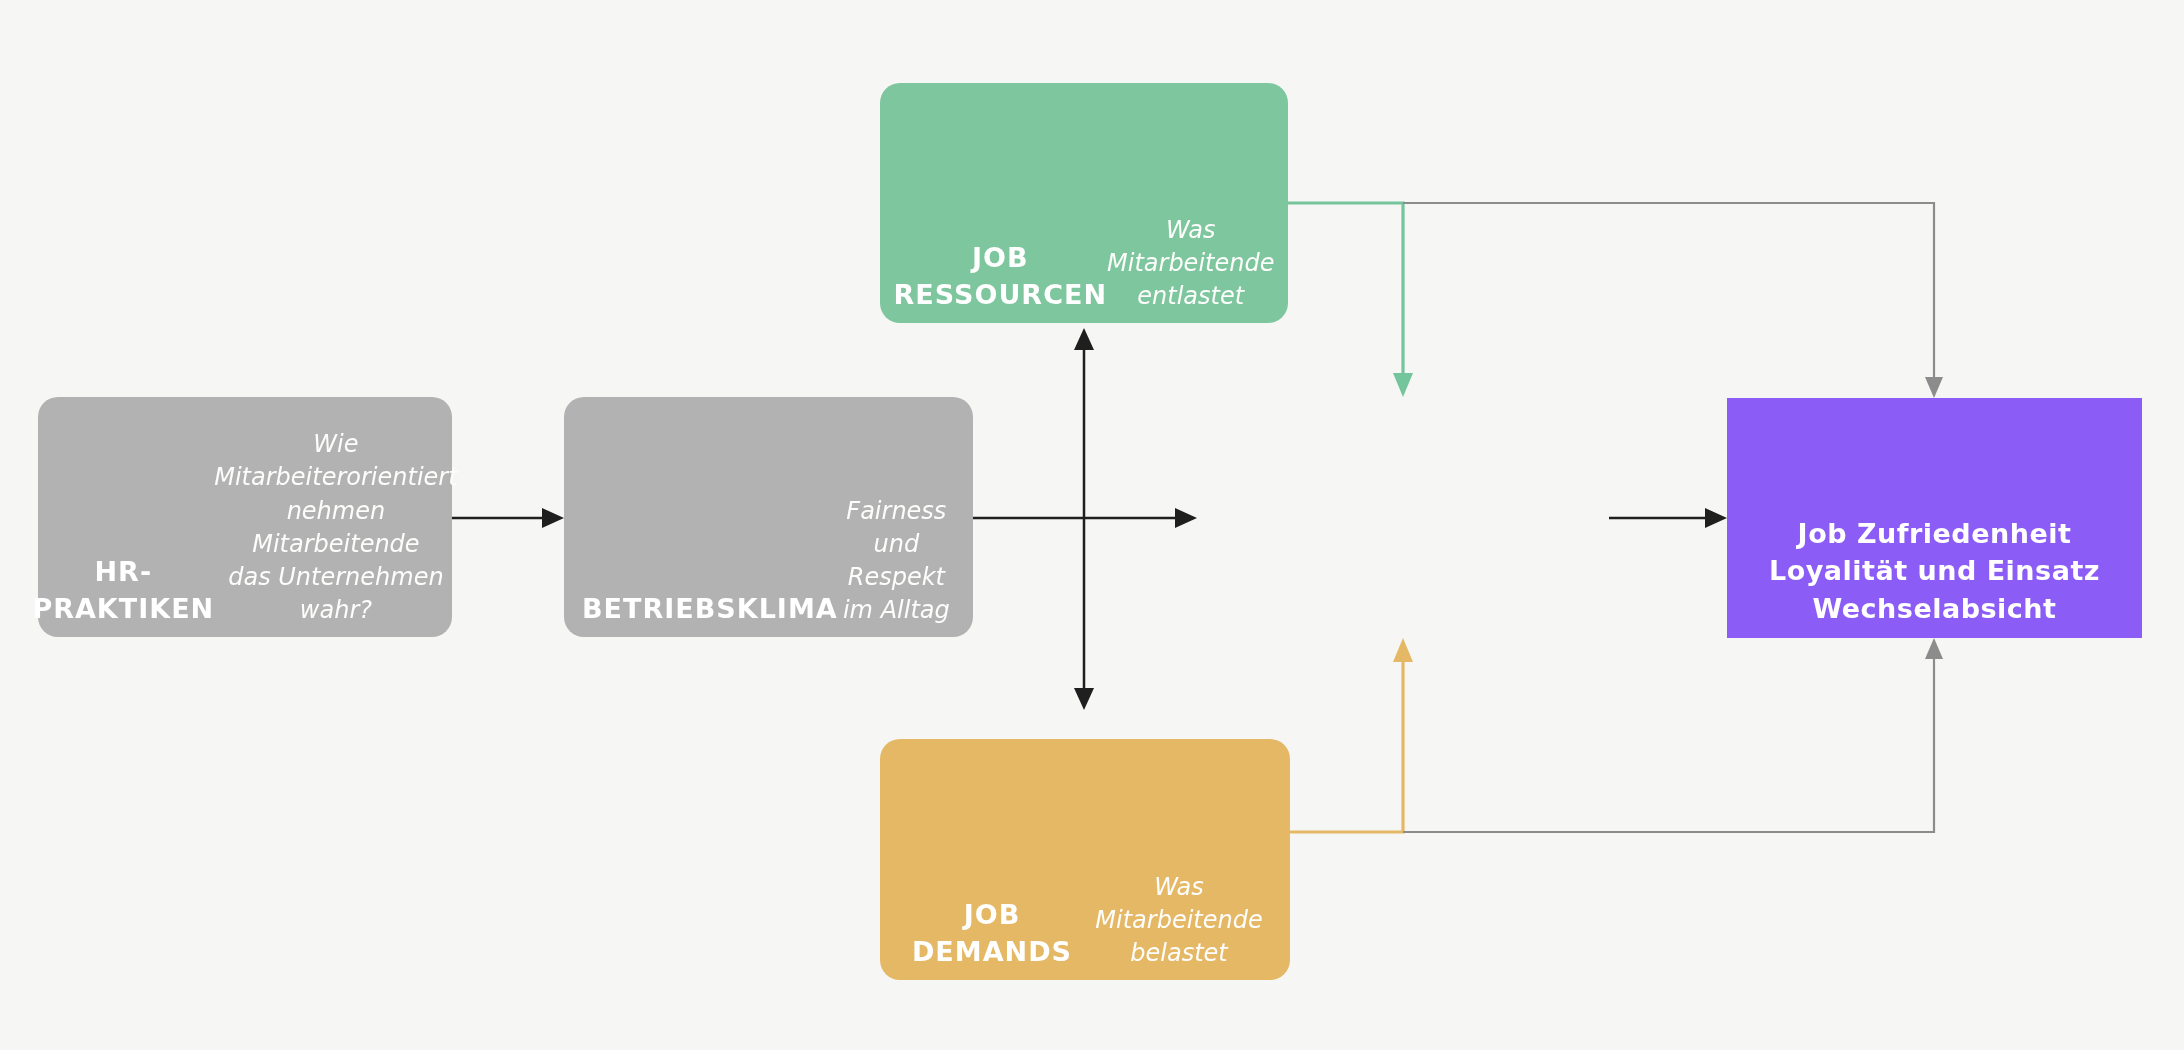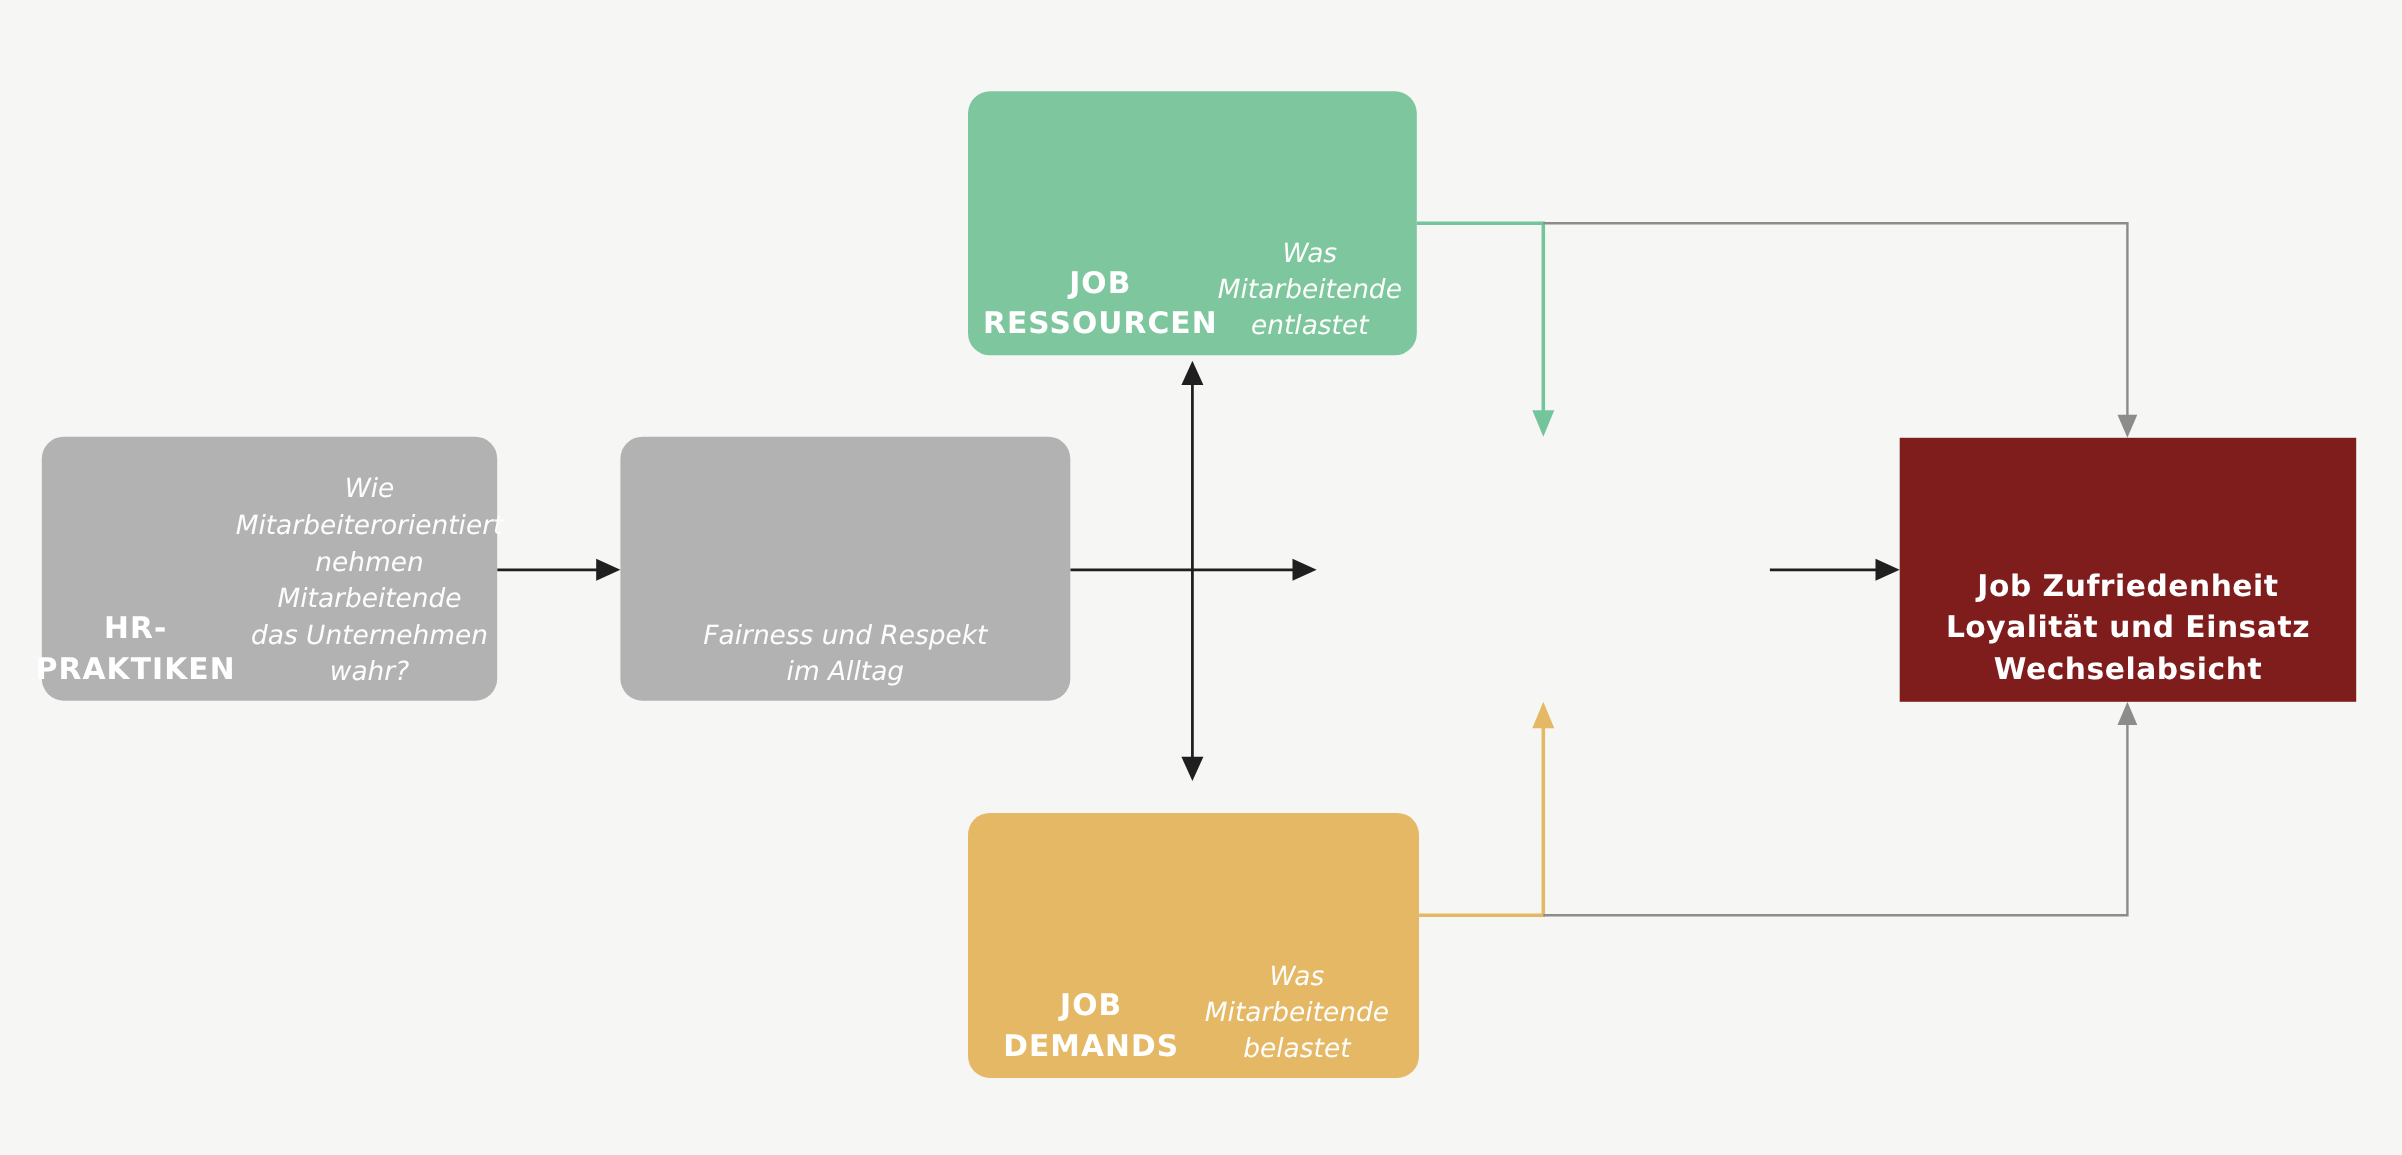--- a/index.html
+++ b/index.html
@@ -51,21 +51,21 @@
     margin-top: 17px;
     white-space: pre-line;
     color: #fdfdfc;
     font-style: italic;
   }
   .node.gray   { background: #b3b2b2; }
   .node.green  { background: #7dc69e; }
   .node.teal   { background: #4f8d91; }
   .node.yellow { background: #e5b865; }
   .node.purple {
-    background: #7f1d1d;
+    background: #8b5cf6;
     border-radius: 0;
   }
   .node.purple .title {
     letter-spacing: 0.5px;
     font-size: 27px;
     line-height: 1.4;
   }
 
   #node-hr         { left: 38px;   top: 397px; width: 414px; height: 240px; }
   #node-klima      { left: 564px;  top: 397px; width: 409px; height: 240px; }
@@ -108,20 +108,21 @@
   </svg>
 
   <div class="node gray" id="node-hr">
     <div class="title">HR-PRAKTIKEN</div>
     <div class="subtitle">Wie Mitarbeiterorientiert
 nehmen Mitarbeitende
 das Unternehmen wahr?</div>
   </div>
 
   <div class="node gray" id="node-klima">
+    <div class="title">BETRIEBSKLIMA</div>
     <div class="subtitle">Fairness und Respekt
 im Alltag</div>
   </div>
 
   <div class="node green" id="node-ressourcen">
     <div class="title">JOB RESSOURCEN</div>
     <div class="subtitle">Was Mitarbeitende
 entlastet</div>
   </div>
 

